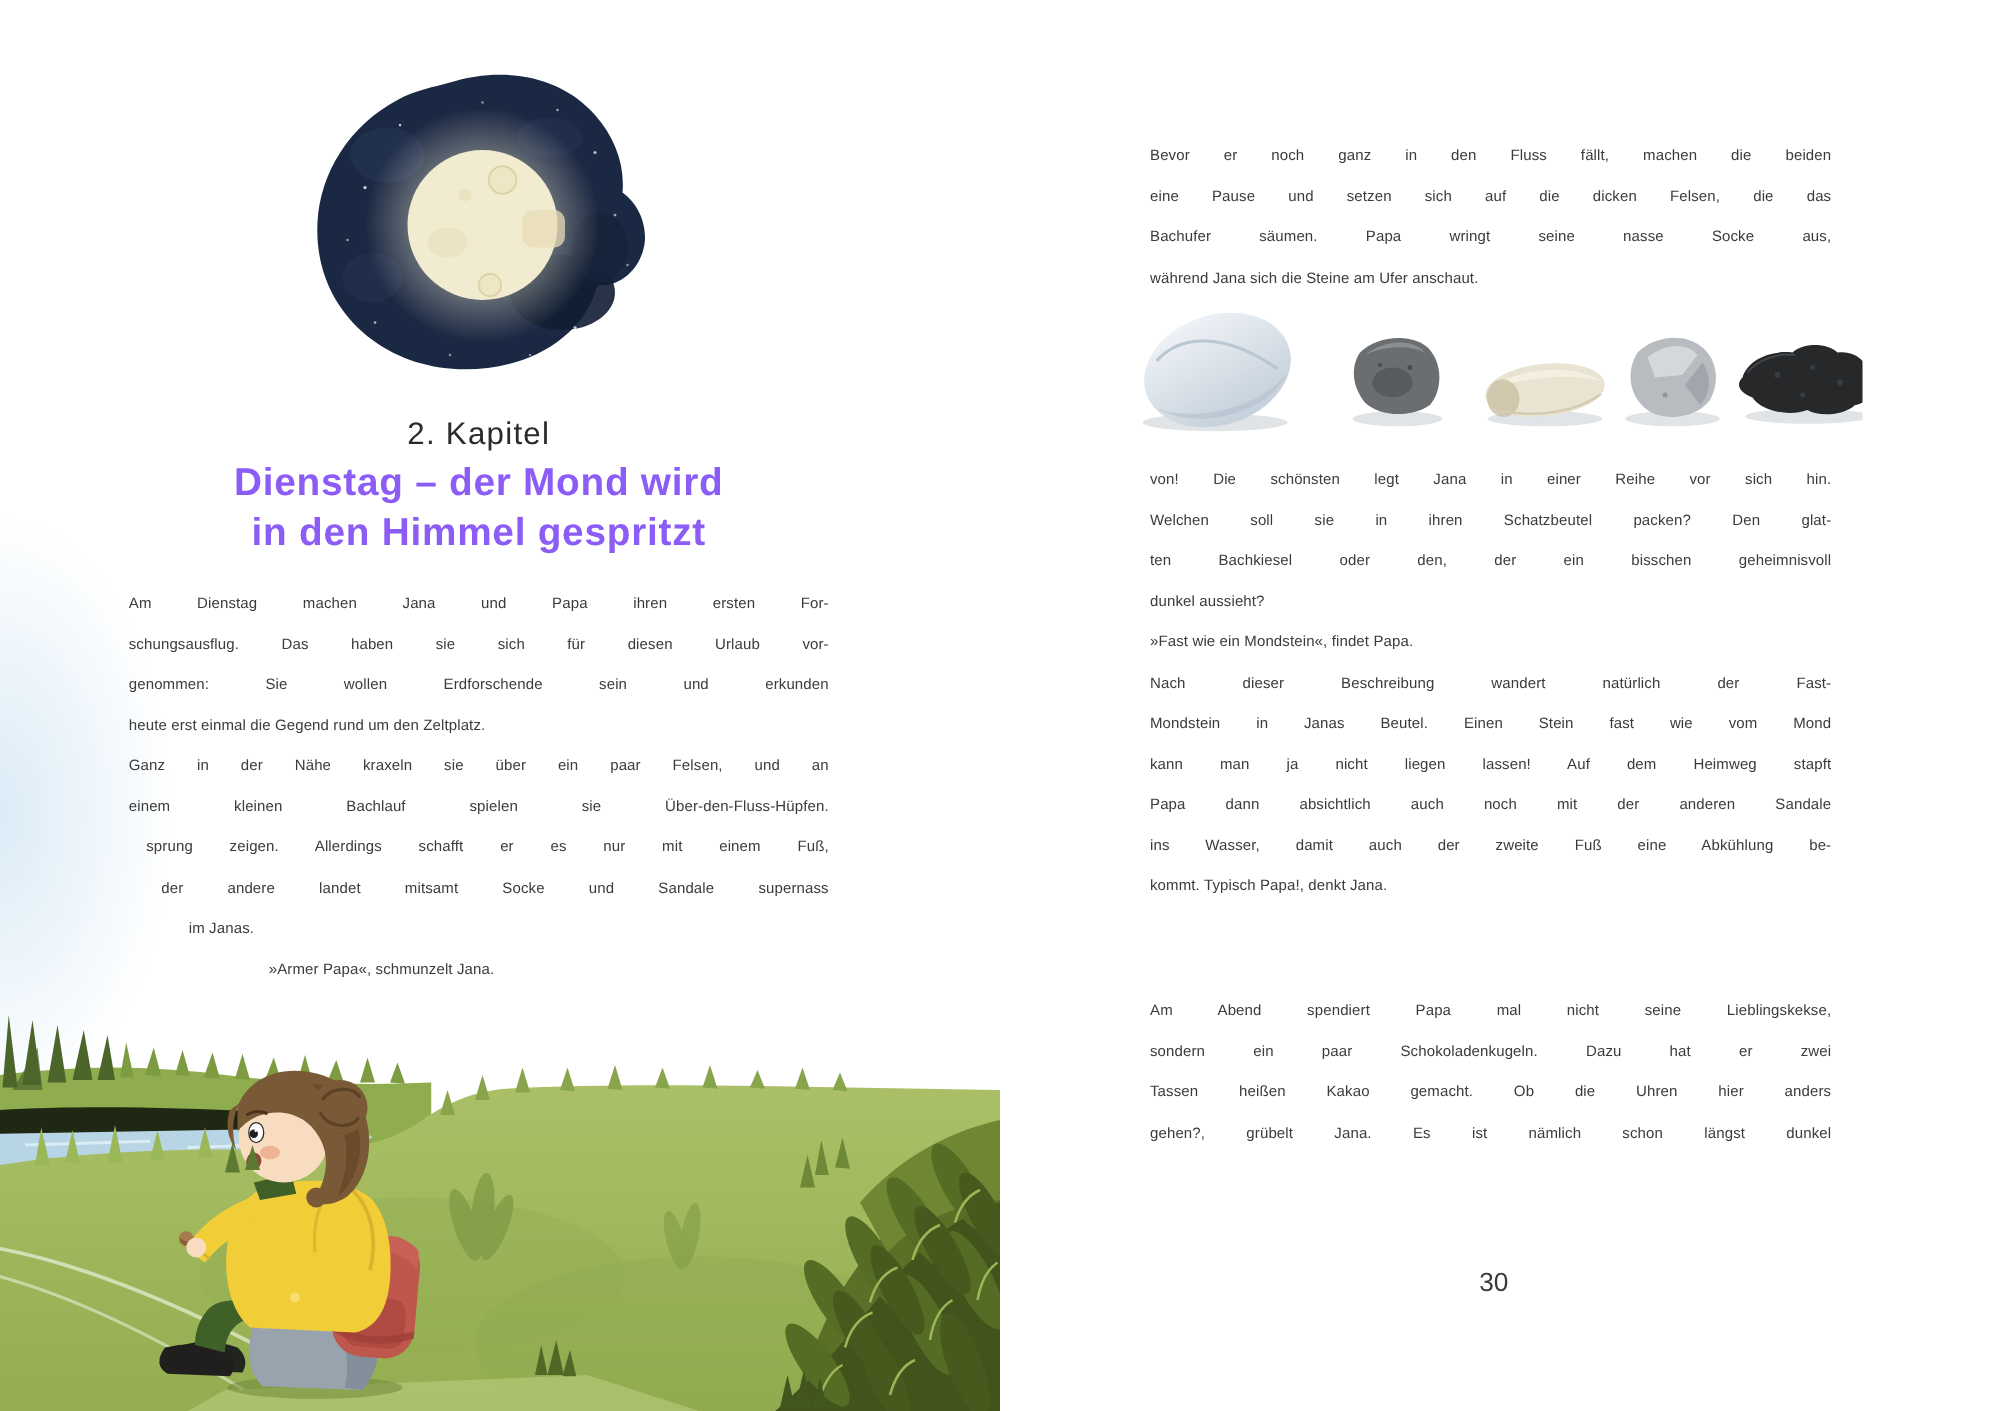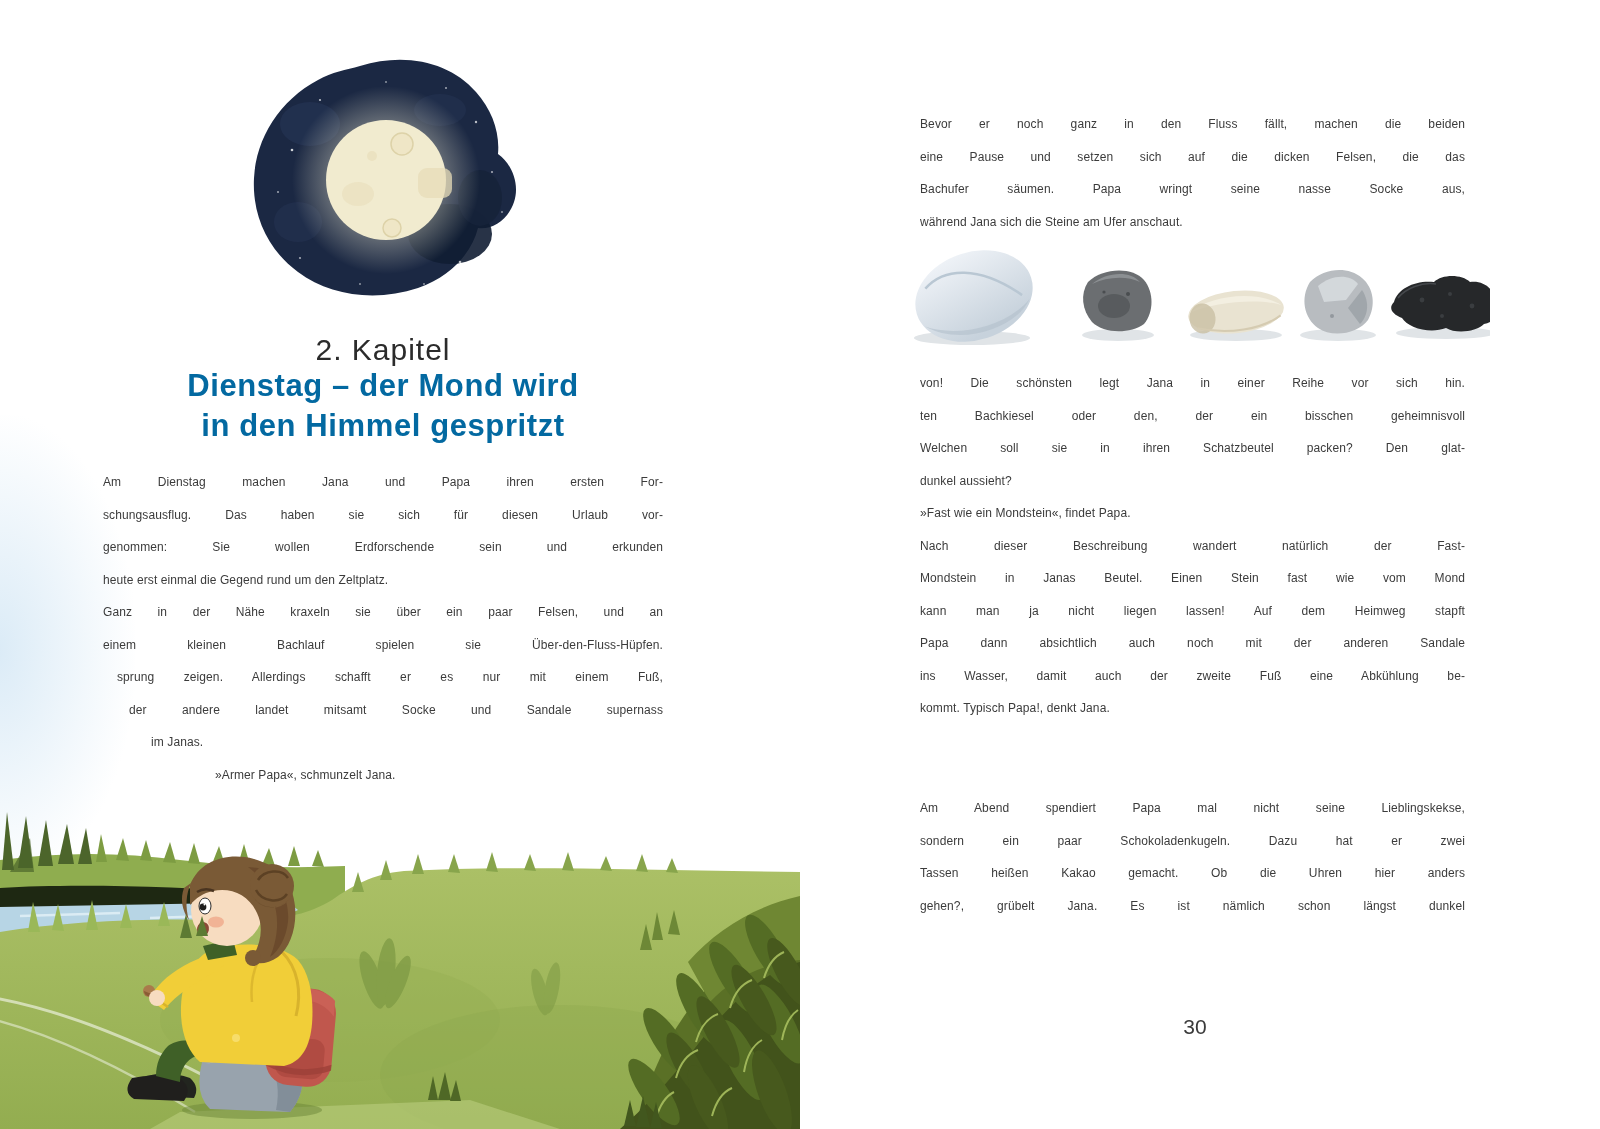--- a/index.html
+++ b/index.html
@@ -13,21 +13,21 @@
   #right-page{left:800px;width:800px;}
 
   
   .textcol{position:absolute;}
   .tline{height:32.5px;line-height:32.5px;font-size:12px;letter-spacing:.1px;
          overflow:hidden;white-space:normal;text-align:left;color:#3b3b3b;}
   .tline.just{text-align:justify;text-align-last:justify;}
 
   .chapter-label{
     position:absolute;left:103px;top:333px;width:560px;text-align:center;
-    font-size:30px;color:#2b2b2b;letter-spacing:1px;font-weight:500;
+    font-size:25px;color:#2b2b2b;letter-spacing:1px;font-weight:500;
   }
   .chapter-title{
     position:absolute;left:83px;top:366px;width:600px;text-align:center;
     font-weight:800;font-size:31px;line-height:40px;letter-spacing:.6px;
   }
   .page-number{
     position:absolute;left:120px;top:1015px;width:550px;text-align:center;
     font-size:21px;color:#3b3b3b;
   }
   .wash{
@@ -79,21 +79,21 @@
     <circle cx="146" cy="128" r="60" fill="#f1ebcf"></circle>
     <path d="M92,150 A60,60 0 0,0 146,188 A60,60 0 0,1 92,150 Z" fill="#e9dfc0" opacity="0.8"></path>
     <circle cx="162" cy="92" r="11" fill="#efe6c6" stroke="#ddd2a8" stroke-width="1.5"></circle>
     <circle cx="152" cy="176" r="9" fill="#efe6c6" stroke="#ddd2a8" stroke-width="1.5"></circle>
     <rect x="178" y="116" width="34" height="30" rx="9" fill="#e7dcb8" opacity="0.75"></rect>
     <ellipse cx="118" cy="142" rx="16" ry="12" fill="#eae0bd" opacity="0.7"></ellipse>
     <circle cx="132" cy="104" r="5" fill="#e7dcb8" opacity="0.6"></circle>
   </svg>
 
   <div class="chapter-label">2. Kapitel</div>
-  <div class="chapter-title" style="color: #0369a1;">
+  <div class="chapter-title" style="color: #8b5cf6;">
     <div>Dienstag – der Mond wird</div>
     <div>in den Himmel gespritzt</div>
   </div>
 
   <div class="textcol" style="left:103px;top:466px;width:560px">
       <div class="tline just">Am Dienstag machen Jana und Papa ihren ersten For-</div>
       <div class="tline just">schungsausflug. Das haben sie sich für diesen Urlaub vor-</div>
       <div class="tline just">genommen: Sie wollen Erdforschende sein und erkunden</div>
       <div class="tline">heute erst einmal die Gegend rund um den Zeltplatz.</div>
       <div class="tline just">Ganz in der Nähe kraxeln sie über ein paar Felsen, und an</div>
@@ -360,22 +360,22 @@
       <circle cx="-24" cy="-4" r="2.4" fill="#3a3d40"></circle>
         <circle cx="4" cy="-10" r="2" fill="#3a3d40"></circle>
       <circle cx="26" cy="2" r="2.4" fill="#3a3d40"></circle>
         <circle cx="-4" cy="12" r="2" fill="#3a3d40"></circle>
       <path d="M-48,-6 C-40,-16 -24,-22 -10,-20" stroke="#45484c" stroke-width="1.5" fill="none"></path>
     </g>
   </svg>
 
   <div class="textcol" style="left:120px;top:367px;width:545px">
       <div class="tline just">von! Die schönsten legt Jana in einer Reihe vor sich hin.</div>
+      <div class="tline just">Welchen soll sie in ihren Schatzbeutel packen? Den glat-</div>
       <div class="tline just">ten Bachkiesel oder den, der ein bisschen geheimnisvoll</div>
-      <div class="tline just">Welchen soll sie in ihren Schatzbeutel packen? Den glat-</div>
       <div class="tline">dunkel aussieht?</div>
       <div class="tline">»Fast wie ein Mondstein«, findet Papa.</div>
       <div class="tline just">Nach dieser Beschreibung wandert natürlich der Fast-</div>
       <div class="tline just">Mondstein in Janas Beutel. Einen Stein fast wie vom Mond</div>
       <div class="tline just">kann man ja nicht liegen lassen! Auf dem Heimweg stapft</div>
       <div class="tline just">Papa dann absichtlich auch noch mit der anderen Sandale</div>
       <div class="tline just">ins Wasser, damit auch der zweite Fuß eine Abkühlung be-</div>
       <div class="tline">kommt. Typisch Papa!, denkt Jana.</div>
     </div>
 

